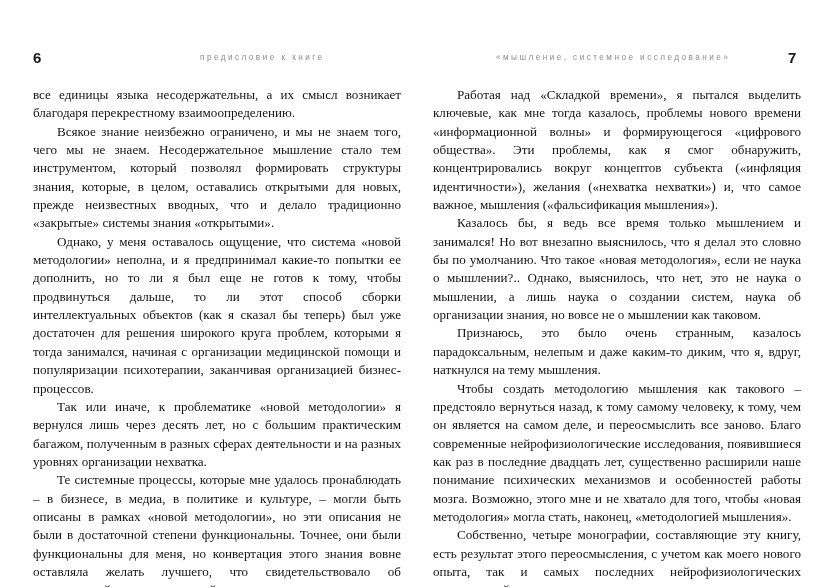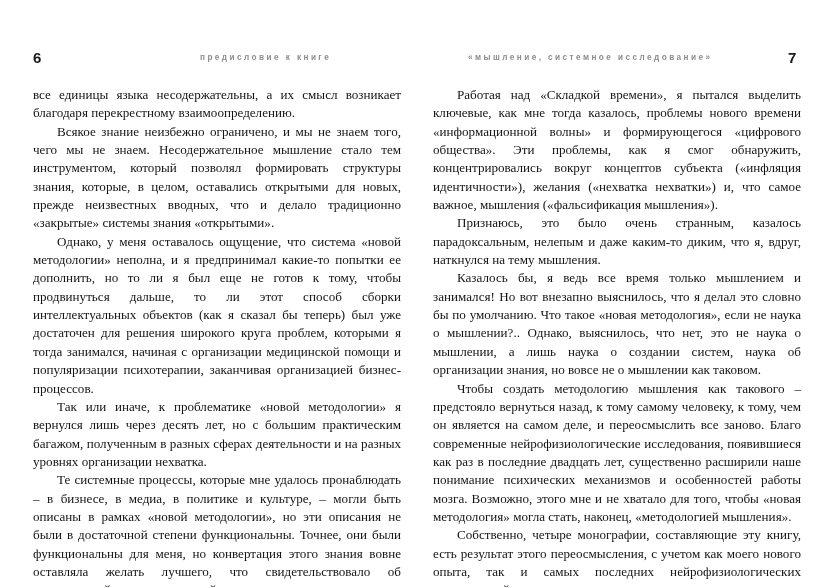--- a/index.html
+++ b/index.html
@@ -38,24 +38,23 @@
 
   .runhead {
     position: absolute;
     top: 3px;
     font-family: "Liberation Sans", "DejaVu Sans", sans-serif;
     font-size: 8.2px;
     letter-spacing: 2.45px;
     color: #8d8d8d;
     white-space: nowrap;
     line-height: 14px;
-    font-weight: bold;
   }
   .runhead-left  { left: 200px; }
-  .runhead-right { left: 468px; }
+  .runhead-right { left: 496px; }
 
   
   .page-col {
     position: absolute;
     top: 86px;
     width: 368px;
     text-align: justify;
     text-justify: inter-word;
     font-size: 13.1px;
     line-height: 18.35px;
@@ -88,20 +87,20 @@
     <p class="no-indent">все единицы языка несодержательны, а их смысл возникает благодаря перекрестному взаимоопределению.</p>
     <p>Всякое знание неизбежно ограничено, и мы не знаем того, чего мы не знаем. Несодержательное мышление стало тем инструментом, который позволял формировать структуры знания, которые, в целом, оставались открытыми для новых, прежде неизвестных вводных, что и делало традиционно «закрытые» системы знания «открытыми».</p>
     <p>Однако, у меня оставалось ощущение, что система «новой методологии» неполна, и я предпринимал какие-то попытки ее дополнить, но то ли я был еще не готов к тому, чтобы продвинуться дальше, то ли этот способ сборки интеллектуальных объектов (как я сказал бы теперь) был уже достаточен для решения широкого круга проблем, которыми я тогда занимался, начиная с организации медицинской помощи и популяризации психотерапии, заканчивая организацией бизнес-процессов.</p>
     <p>Так или иначе, к проблематике «новой методологии» я вернулся лишь через десять лет, но с большим практическим багажом, полученным в разных сферах деятельности и на разных уровнях организации нехватка.</p>
     <p>Те системные процессы, которые мне удалось пронаблюдать – в бизнесе, в медиа, в политике и культуре, – могли быть описаны в рамках «новой методологии», но эти описания не были в достаточной степени функциональны. Точнее, они были функциональны для меня, но конвертация этого знания вовне оставляла желать лучшего, что свидетельствовало об определенной методологической недостаточности.</p>
 
   </div>
 
   <div class="page-col col-right">
     <p>Работая над «Складкой времени», я пытался выделить ключевые, как мне тогда казалось, проблемы нового времени «информационной волны» и формирующегося «цифрового общества». Эти проблемы, как я смог обнаружить, концентрировались вокруг концептов субъекта («инфляция идентичности»), желания («нехватка нехватки») и, что самое важное, мышления («фальсификация мышления»).</p>
+    <p>Казалось бы, я ведь все время только мышлением и занимался! Но вот внезапно выяснилось, что я делал это словно бы по умолчанию. Что такое «новая методология», если не наука о мышлении?.. Однако, выяснилось, что нет, это не наука о мышлении, а лишь наука о создании систем, наука об организации знания, но вовсе не о мышлении как таковом.</p>
     <p>Признаюсь, это было очень странным, казалось парадоксальным, нелепым и даже каким-то диким, что я, вдруг, наткнулся на тему мышления.</p>
-    <p>Казалось бы, я ведь все время только мышлением и занимался! Но вот внезапно выяснилось, что я делал это словно бы по умолчанию. Что такое «новая методология», если не наука о мышлении?.. Однако, выяснилось, что нет, это не наука о мышлении, а лишь наука о создании систем, наука об организации знания, но вовсе не о мышлении как таковом.</p>
     <p>Чтобы создать методологию мышления как такового – предстояло вернуться назад, к тому самому человеку, к тому, чем он является на самом деле, и переосмыслить все заново. Благо современные нейрофизиологические исследования, появившиеся как раз в последние двадцать лет, существенно расширили наше понимание психических механизмов и особенностей работы мозга. Возможно, этого мне и не хватало для того, чтобы «новая методология» могла стать, наконец, «методологией мышления».</p>
     <p>Собственно, четыре монографии, составляющие эту книгу, есть результат этого переосмысления, с учетом как моего нового опыта, так и самых последних нейрофизиологических исследований.</p>
 
   </div>
 
 </div>
 
 </body></html>

